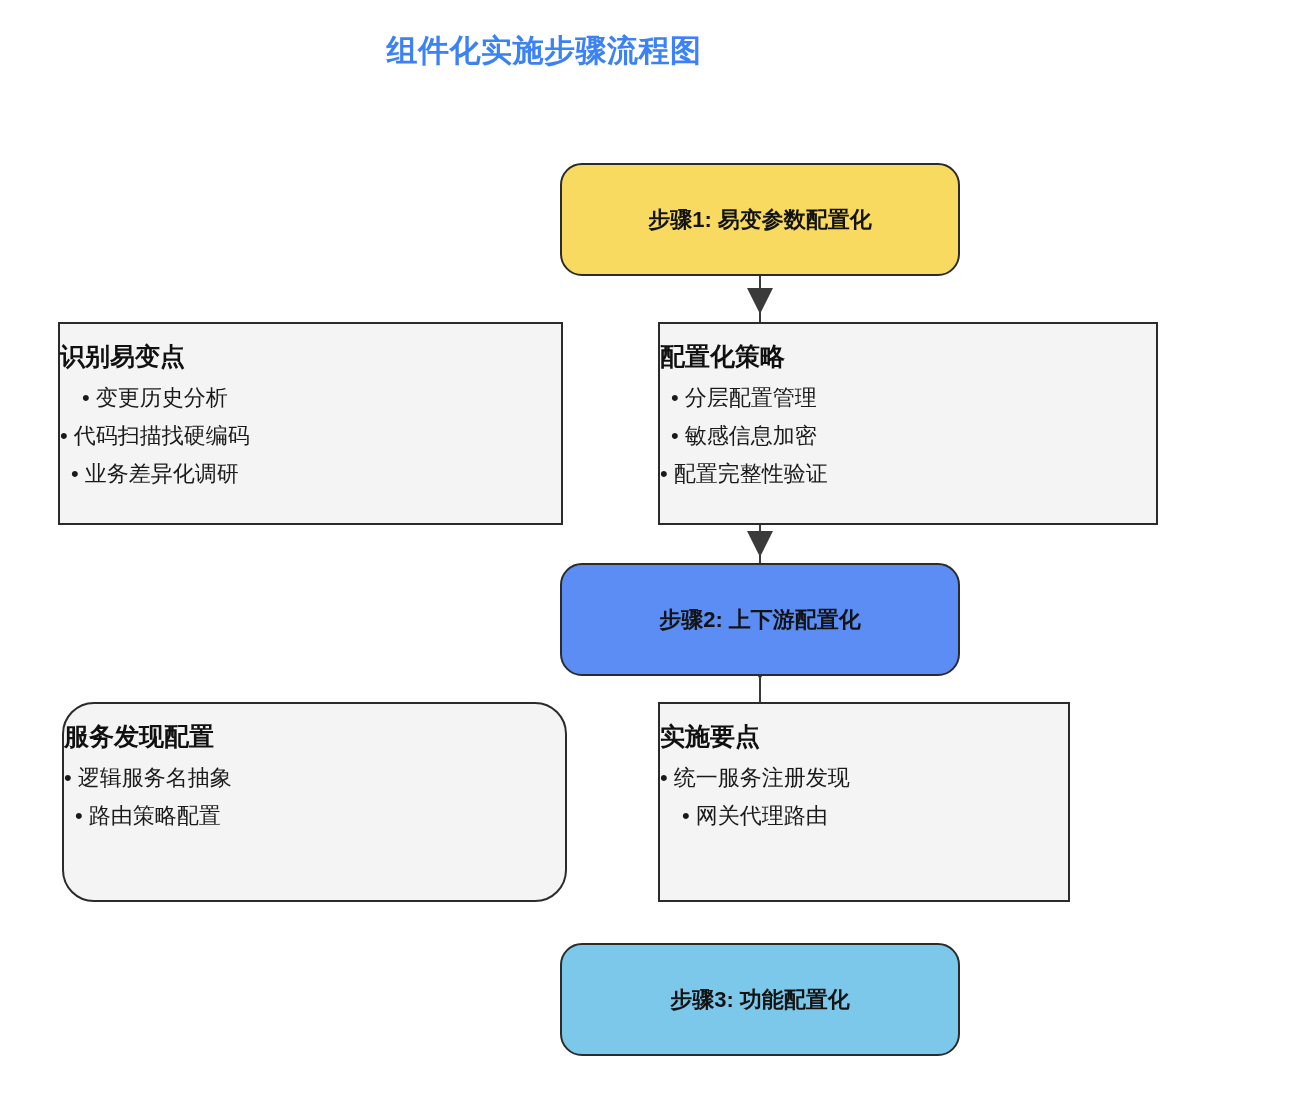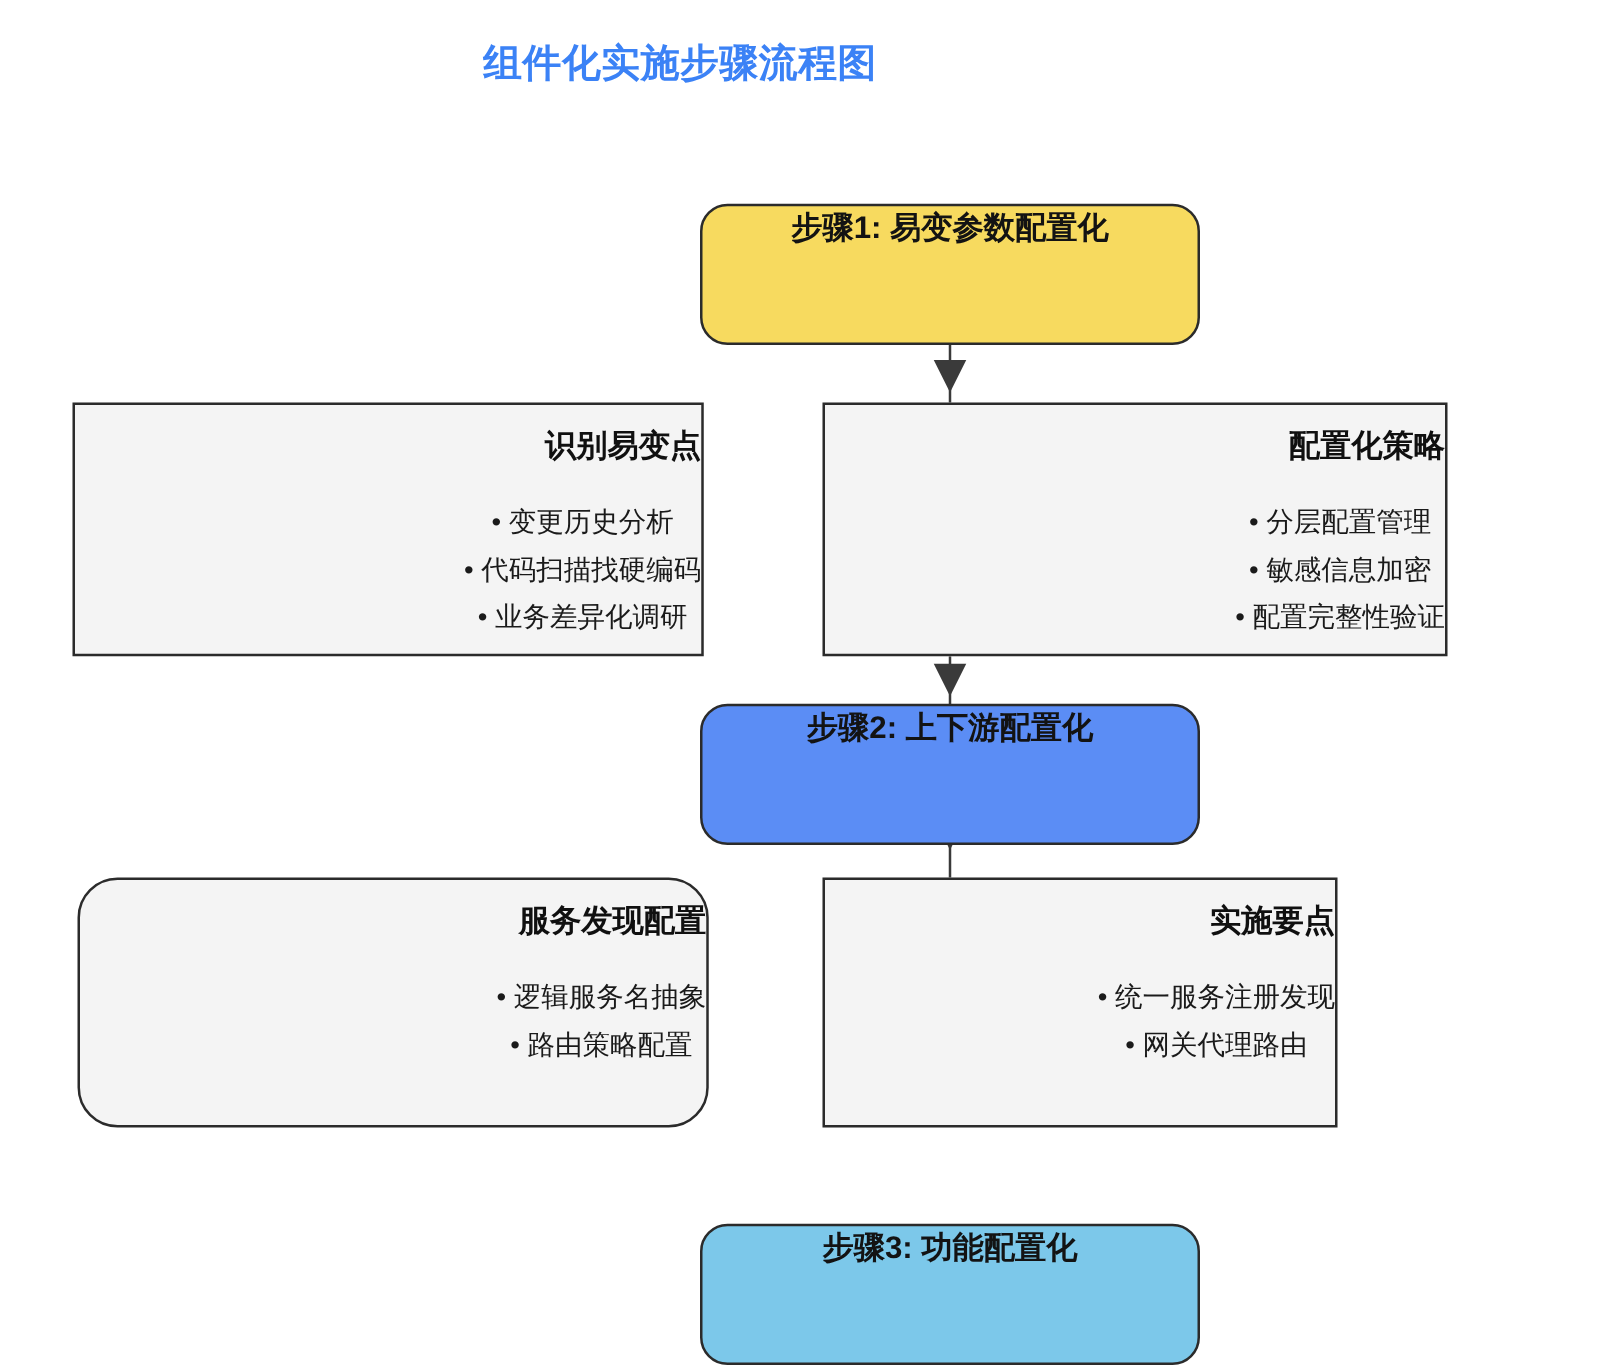--- a/index.html
+++ b/index.html
@@ -28,57 +28,55 @@
     letter-spacing: 0.5px;
   }
 
   
   .step-node {
     position: absolute;
     box-sizing: border-box;
     border: 2.5px solid #2b2b2b;
     border-radius: 22px;
     display: flex;
-    align-items: flex-start;
+    align-items: center;
     justify-content: center;
-    font-size: 25px;
+    font-size: 22px;
     font-weight: bold;
     color: #131313;
     z-index: 3;
   }
   .step-node .step-label { white-space: nowrap; }
 
   #step-1 {
     left: 560px; top: 163px;
     width: 400px; height: 113px;
     background: #F7DA5F;
   }
   #step-2 {
     left: 560px; top: 563px;
     width: 400px; height: 113px;
     background: #5B8DF5;
   }
   #step-3 {
     left: 560px; top: 943px;
     width: 400px; height: 113px;
     background: #7CC8EA;
-    margin-top: 36px;
   }
 
   
   .detail-box {
     position: absolute;
     box-sizing: border-box;
     border: 2.5px solid #2b2b2b;
     background: #F4F4F4;
     display: flex;
     flex-direction: column;
-    align-items: flex-end;
+    align-items: flex-start;
     z-index: 2;
-    gap: 20px;
   }
   .detail-title {
     font-size: 25px;
     font-weight: bold;
     color: #101010;
     margin-top: 16px;
     margin-bottom: 6px;
     text-align: center;
   }
   .detail-list {

